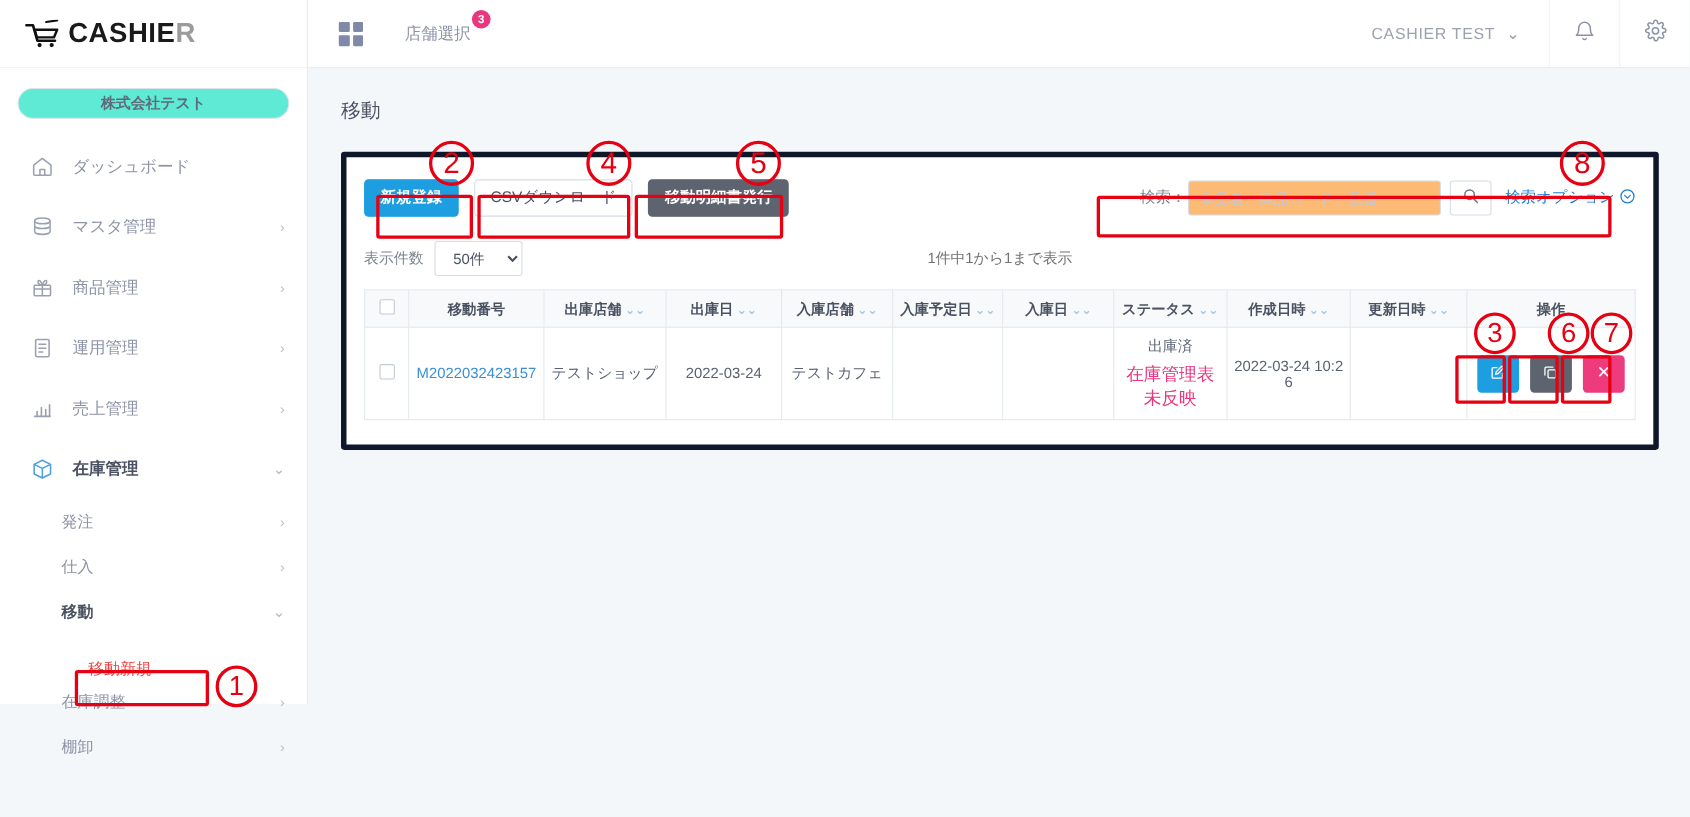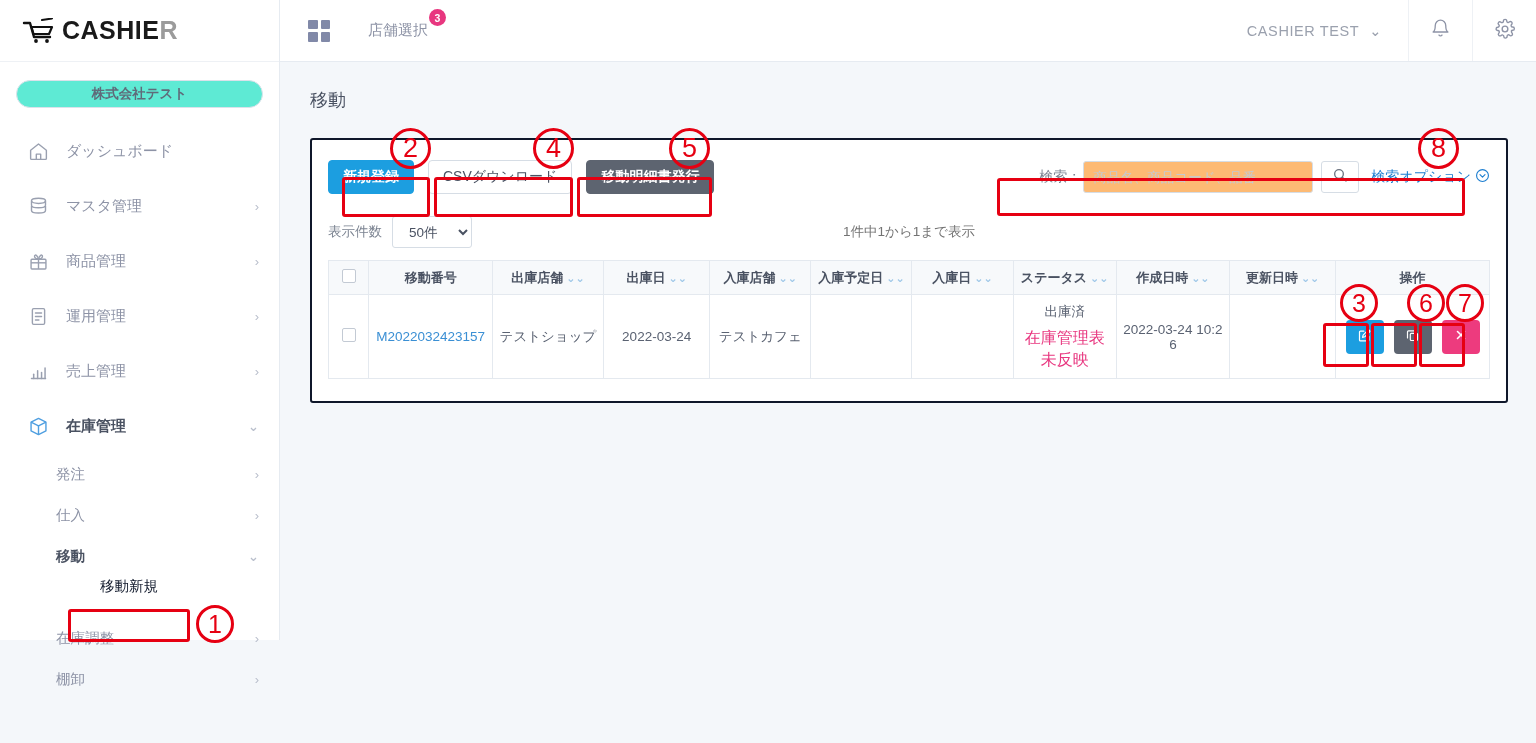--- a/index.html
+++ b/index.html
@@ -67,23 +67,23 @@
     display: flex; align-items: center;
     padding-left: 56px; padding-right: 20px;
     color: #8d93a6; font-size: 14.5px;
     cursor: pointer;
   }
   .sub-item.bold { color: #4a5262; font-weight: bold; }
   .sub-item .lbl { flex: 1; }
 
   .sub2-item {
     height: 41px;
-    display: flex; align-items: flex-start;
-    padding-left: 100px;
-    color: #0f172a; font-size: 14.5px;
+    display: flex; align-items: flex-end;
+    padding-left: 80px;
+    color: #ef4444; font-size: 14.5px;
     cursor: pointer;
   }
 
   
   #header {
     position: absolute; left: 280px; top: 0;
     width: 1256px; height: 62px;
     background: #fff;
     border-bottom: 1px solid #e6ebf1;
     display: flex; align-items: center;
@@ -114,21 +114,21 @@
     border-left: 1px solid #eef1f5; cursor: pointer;
   }
 
   
   #main { position: absolute; left: 280px; top: 62px; width: 1256px; height: 681px; background: #f4f7fa; }
   .page-title { font-size: 18px; color: #4a5262; padding: 26px 0 0 30px; }
 
   .card {
     margin: 26px 28px 0 30px;
     background: #fff;
-    border: 2px solid #0f172a;
+    border: 5px solid #0f172a;
     border-radius: 3px;
     padding: 20px 16px 22px 16px;
   }
 
   .toolbar { display: flex; align-items: center; height: 34px; }
   .btn {
     height: 34px; padding: 0 14px;
     border-radius: 4px; font-size: 14px;
     display: inline-flex; align-items: center; justify-content: center;
     cursor: pointer; white-space: nowrap;

